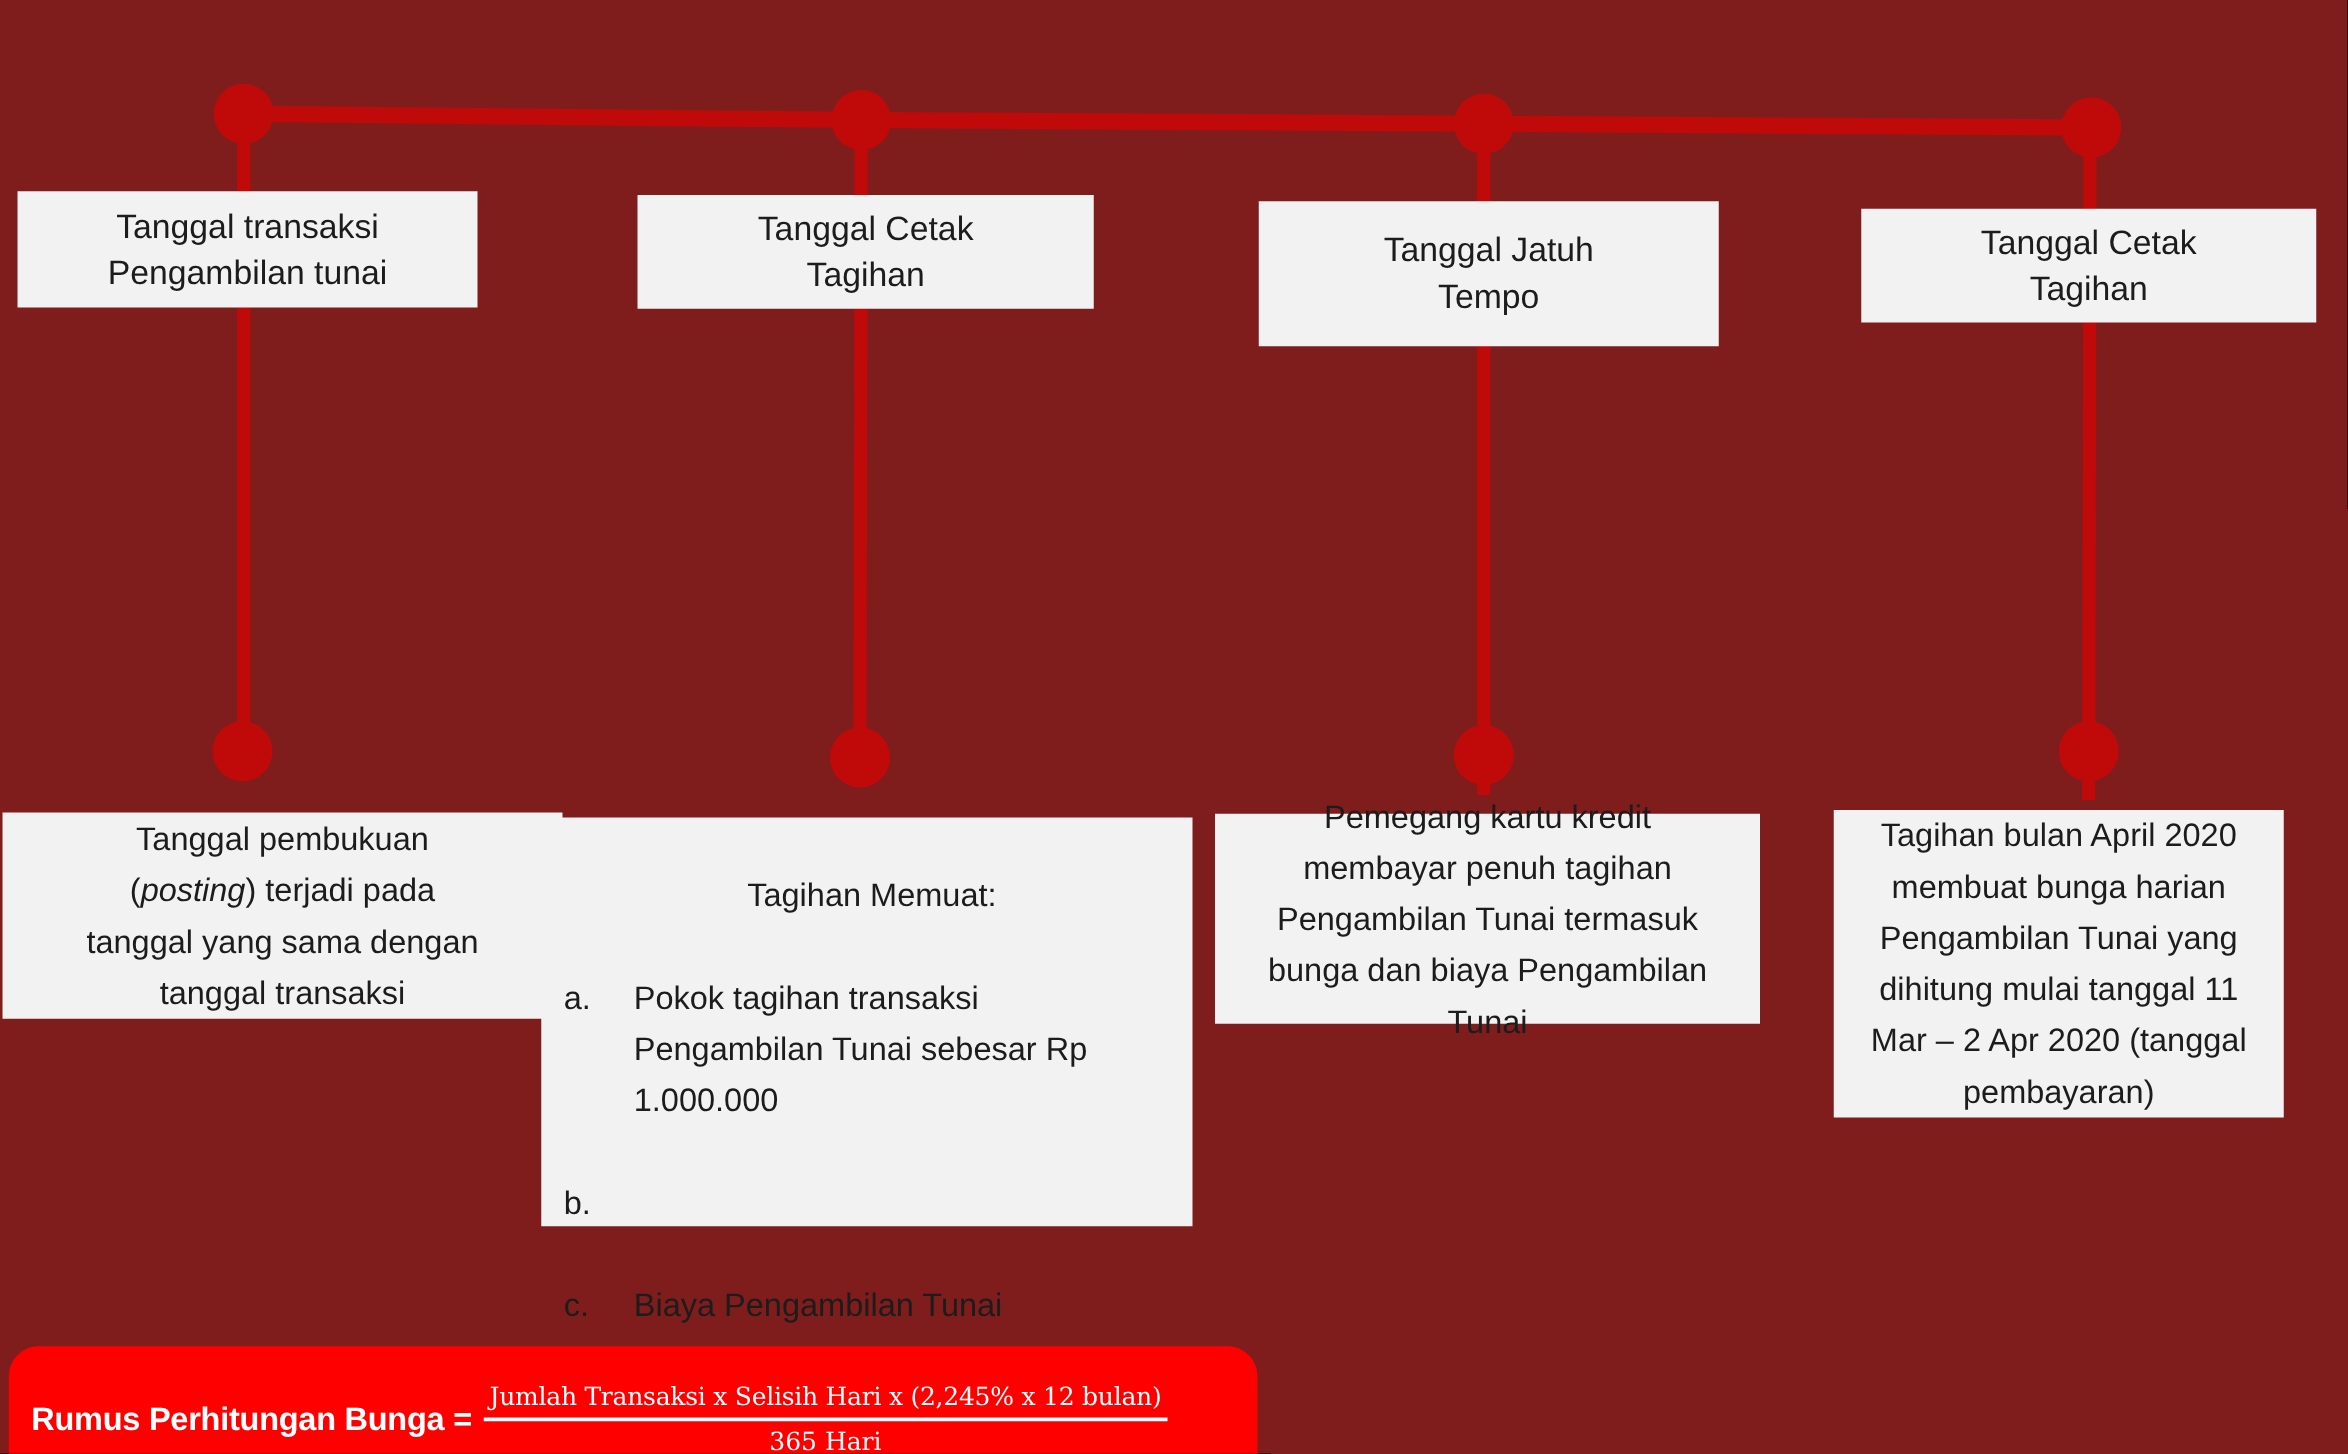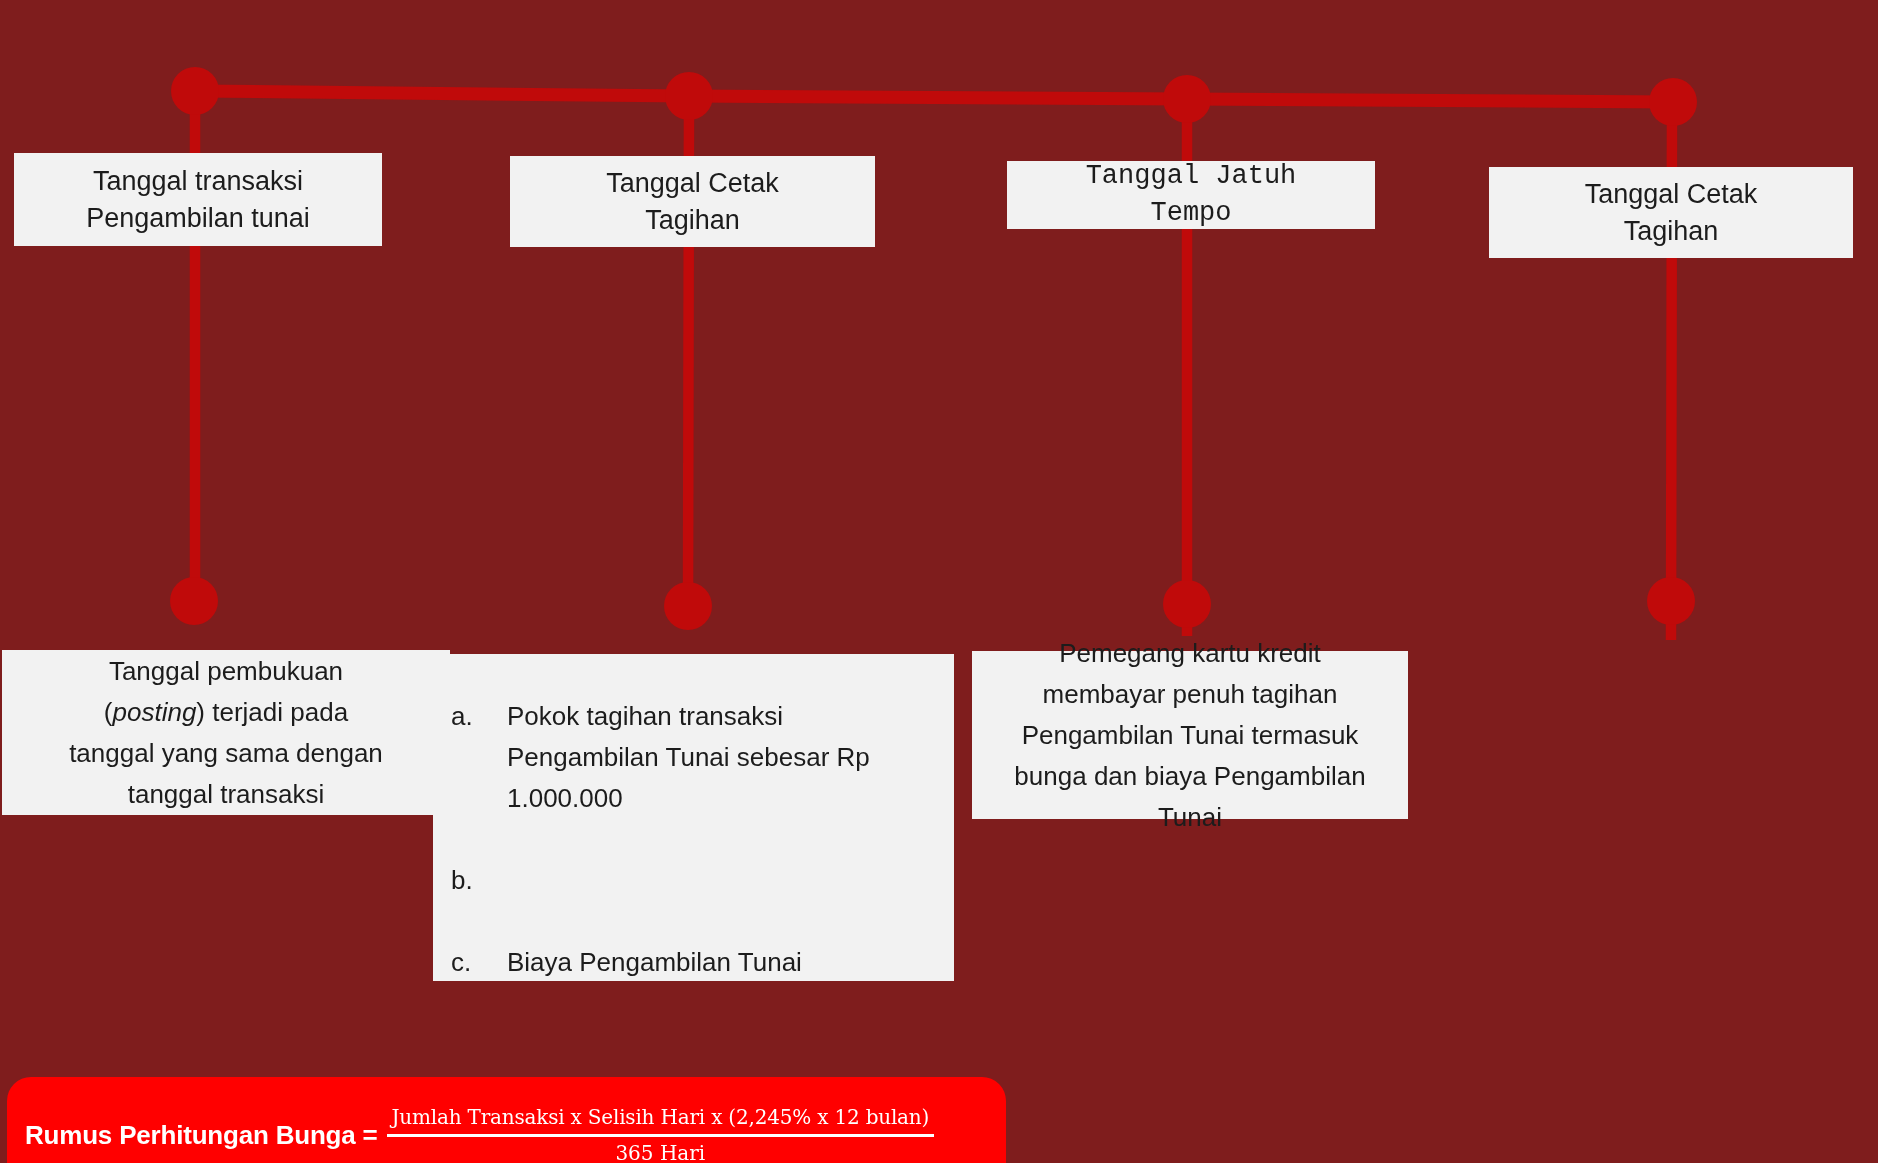--- a/index.html
+++ b/index.html
@@ -20,21 +20,21 @@
     justify-content:center;
     text-align:center;
     white-space:pre-line;
     box-sizing:border-box;
   }
   .tbox{font-size:27px;line-height:37px;}
   .bbox{font-size:26px;line-height:41px;}
   
   #t1{left:14px;top:153px;width:368px;height:93px;}
   #t2{left:510px;top:156px;width:365px;height:91px;}
-  #t3{left:1007px;top:161px;width:368px;height:68px;font-family:Liberation Mono, monospace;}
+  #t3{left:1007px;top:161px;width:368px;height:116px;}
   #t4{left:1489px;top:167px;width:364px;height:91px;}
   
   #b1{left:2px;top:650px;width:448px;height:165px;}
   #b3{left:972px;top:651px;width:436px;height:168px;}
   #b4{left:1467px;top:648px;width:360px;height:246px;}
   
   #b2{
     left:433px;top:654px;width:521px;height:327px;
     display:block;text-align:left;padding:1px 10px 0 18px;
   }
@@ -110,20 +110,21 @@
   </div>
 
   <div id="b1" class="bbox">
     <span><span>Tanggal pembukuan
 (</span><span class="it">posting</span><span>) terjadi pada
 tanggal yang sama dengan
 tanggal transaksi</span></span>
   </div>
 
   <div id="b2" class="bbox">
+    <div class="heading">Tagihan Memuat:</div>
     <div class="list-item">
       <span class="marker">a.</span>
       <span class="itext">Pokok tagihan transaksi
 Pengambilan Tunai sebesar Rp
 1.000.000</span>
     </div>
     <div class="list-item">
       <span class="marker">b.</span>
     </div>
     <div class="list-item">
@@ -133,20 +134,28 @@
   </div>
 
   <div id="b3" class="bbox">
     <span>Pemegang kartu kredit
 membayar penuh tagihan
 Pengambilan Tunai termasuk
 bunga dan biaya Pengambilan
 Tunai</span>
   </div>
 
+  <div id="b4" class="bbox">
+    <span>Tagihan bulan April 2020
+membuat bunga harian
+Pengambilan Tunai yang
+dihitung mulai tanggal 11
+Mar – 2 Apr 2020 (tanggal
+pembayaran)</span>
+  </div>
 
   <div id="formula">
     <span class="label">Rumus Perhitungan Bunga =</span>
     <span class="fraction">
       <div class="num">Jumlah Transaksi x Selisih Hari x (2,245% x 12 bulan)</div>
       <div class="den">365 Hari</div>
     </span>
   </div>
 
 </div>

